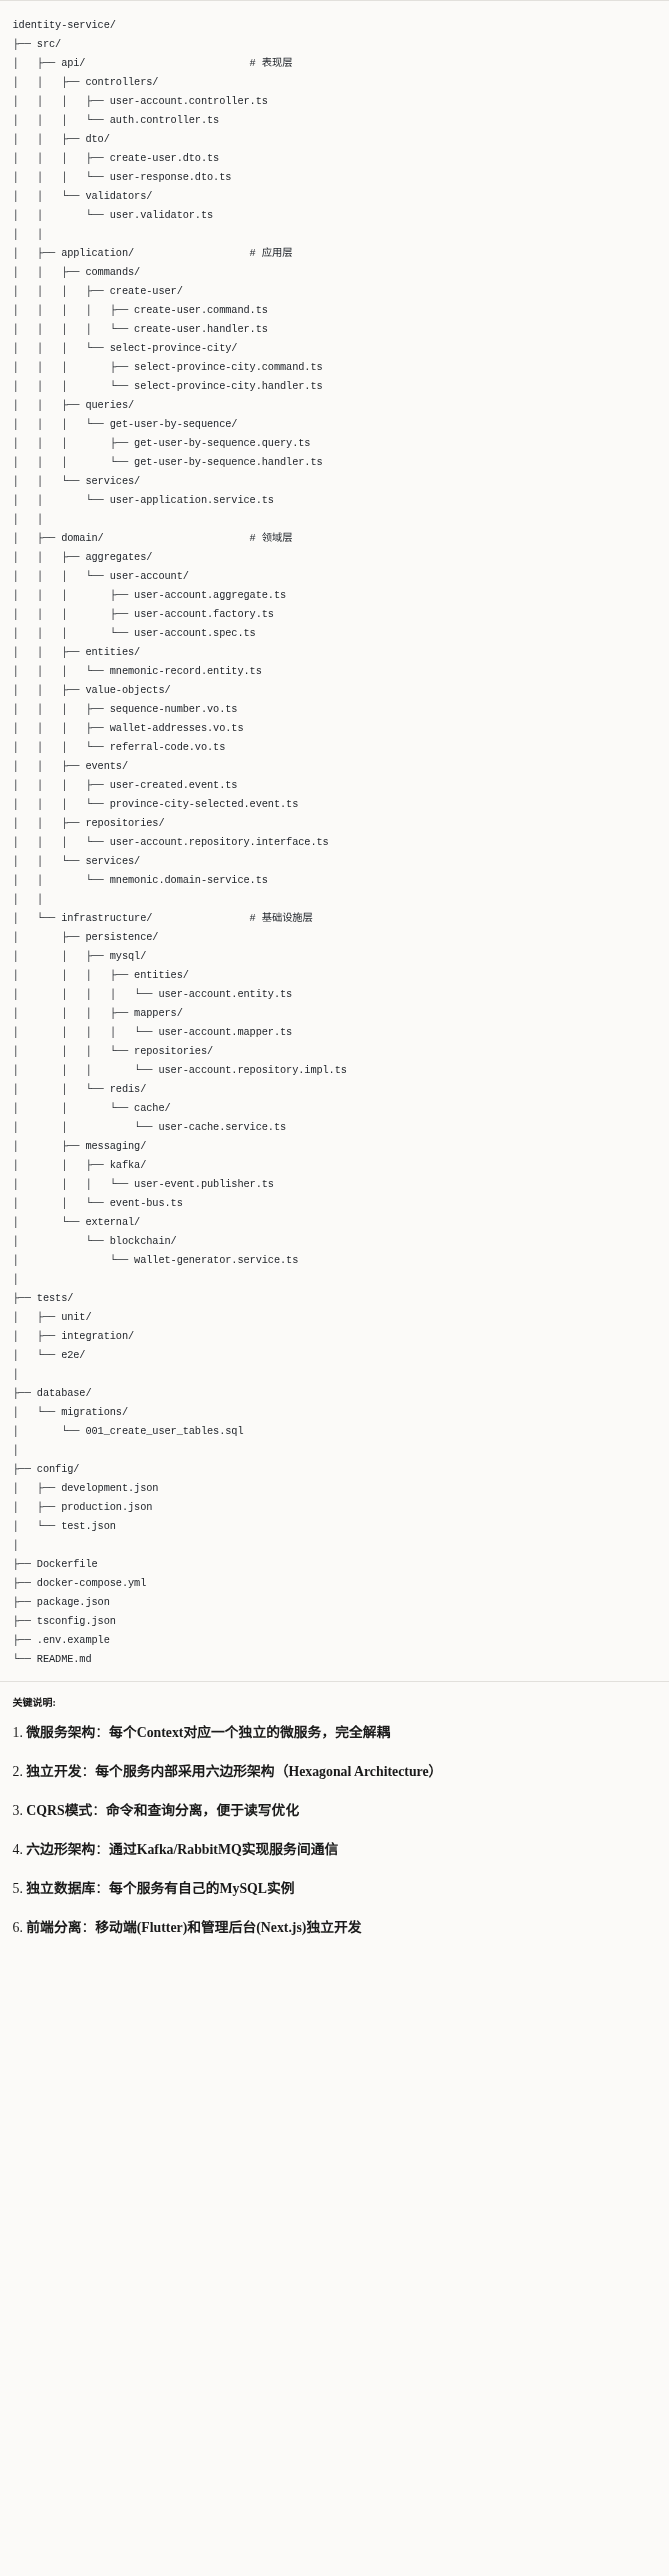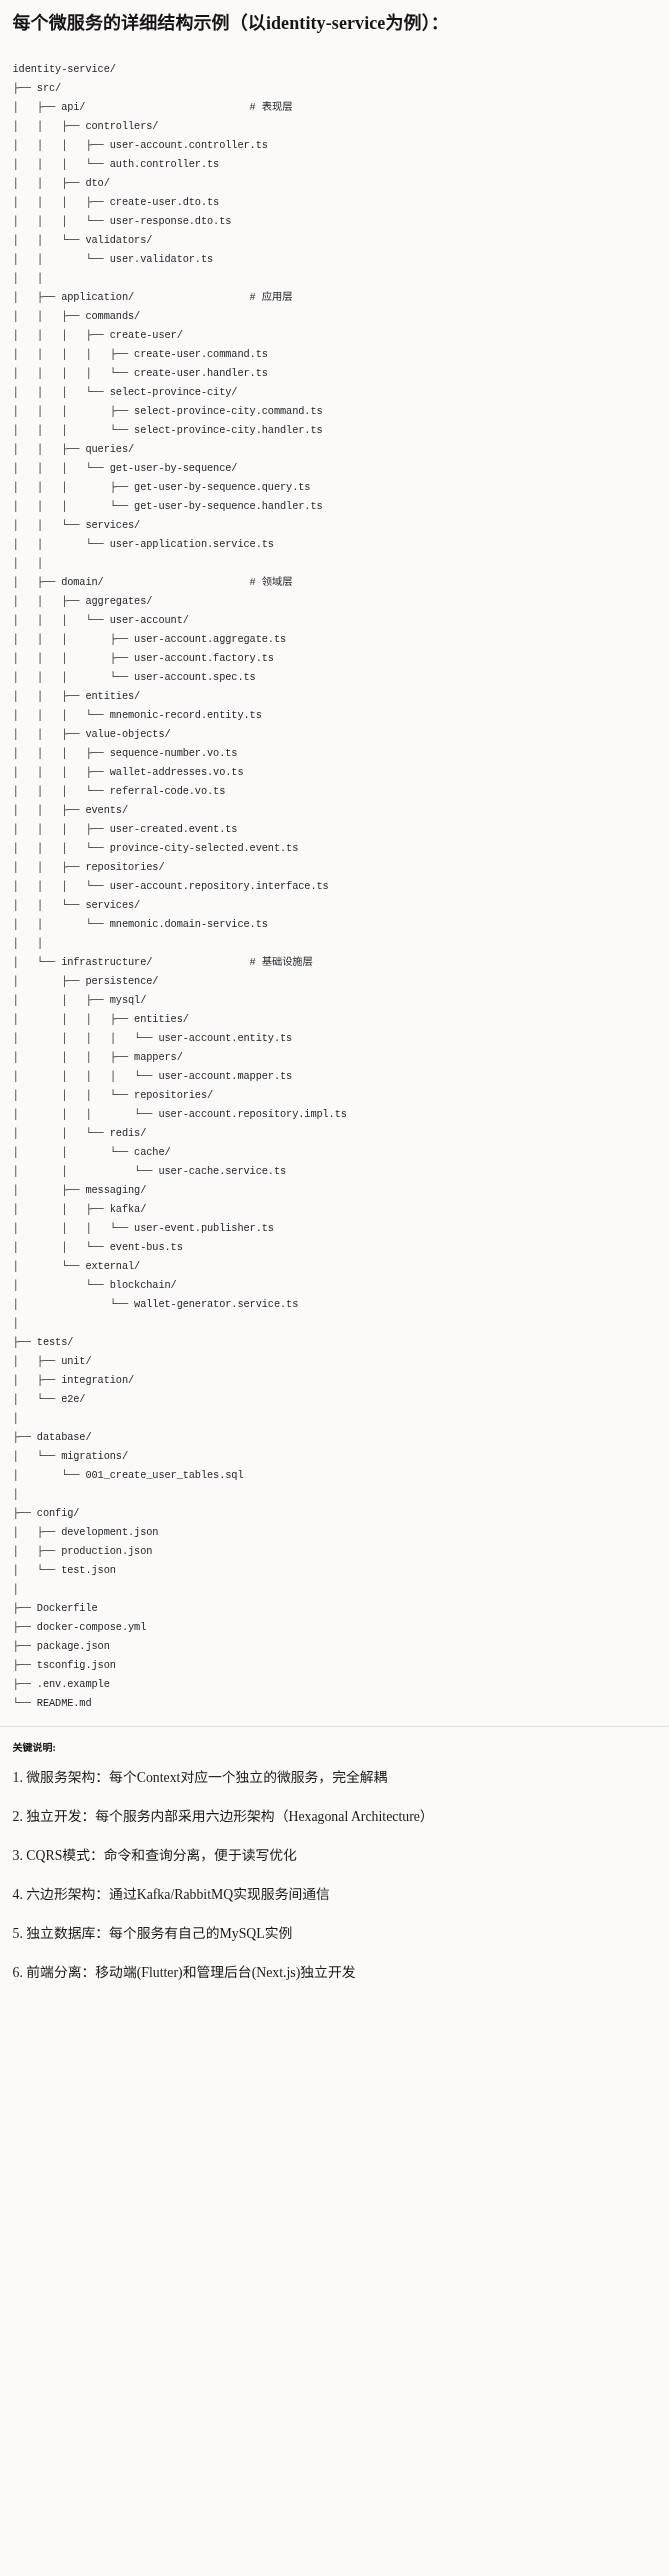--- a/index.html
+++ b/index.html
@@ -76,41 +76,40 @@
     counter-increment: note;
     font-size: 13.8px;
     line-height: 1.45;
     margin: 0 0 19px 0;
     color: #1a1a1a;
   }
   ol.notes-list > li::before {
     content: counter(note) ". ";
   }
   .note-term {
-    font-weight: normal;
+    font-weight: bold;
   }
   .note-sep {
     font-weight: normal;
   }
   .note-desc {
-    font-weight: normal;
+    font-weight: bold;
   }
   .closing {
     font-size: 13.8px;
     line-height: 1.5;
     margin: 16.3px 0 11.3px 0;
     color: #1a1a1a;
   }
 </style>
 </head>
 <body>
 
 <div class="page">
 
-  <h2 class="doc-heading">每个微服务的详细结构示例（以identity-service为例）：</h2>
 
   <hr class="rule">
 
   <div class="code-block">
     <pre class="tree" id="tree-pre">identity-service/
 ├── src/
 │   ├── api/                           # 表现层
 │   │   ├── controllers/
 │   │   │   ├── user-account.controller.ts
 │   │   │   └── auth.controller.ts

